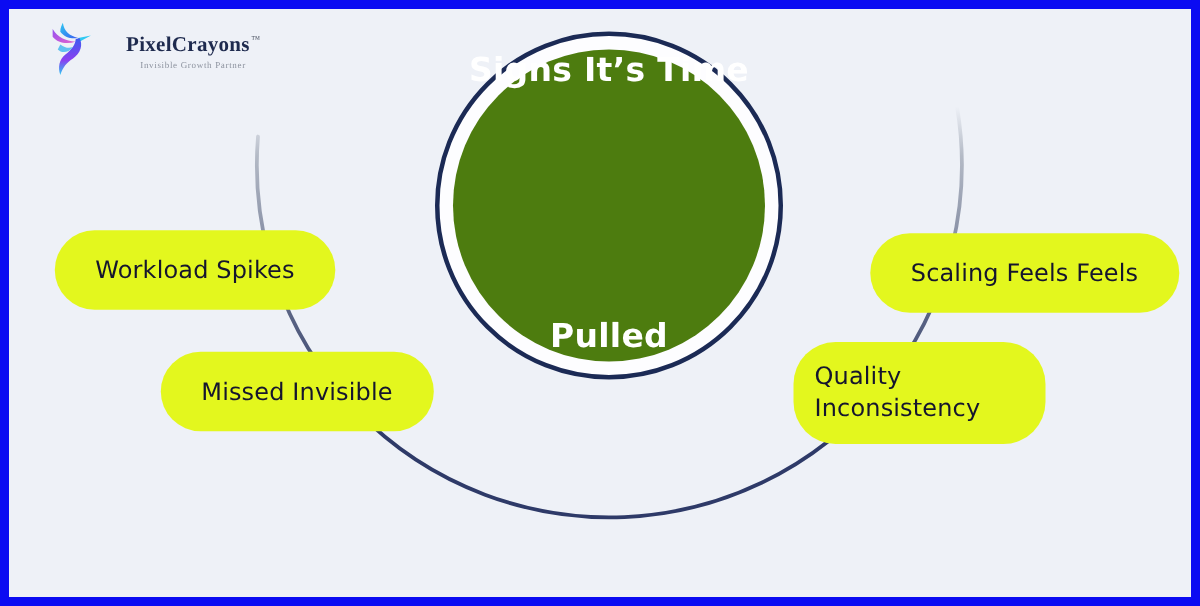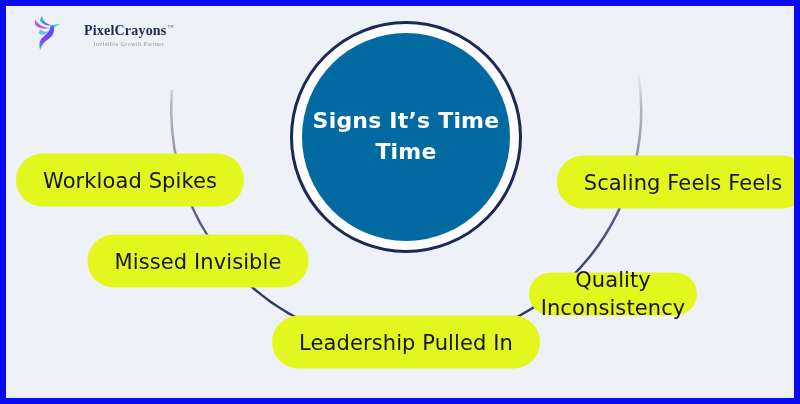--- a/index.html
+++ b/index.html
@@ -58,58 +58,58 @@
     background: #fdfdff;
     display: flex;
     align-items: center;
     justify-content: center;
     z-index: 2;
   }
   .hub-inner {
     width: 208px;
     height: 208px;
     border-radius: 50%;
-    background: #0369a1;
+    background: #4d7c0f;
     color: #ffffff;
     display: flex;
     flex-direction: column;
     align-items: center;
-    justify-content: center;
+    justify-content: space-between;
     text-align: center;
   }
   .hub-line {
     font-size: 22px;
     font-weight: bold;
     line-height: 1.4;
     letter-spacing: 0.2px;
   }
 
   
   .node {
     position: absolute;
     transform: translate(-50%, -50%);
     background: #e3f71e;
     color: #15152e;
     border-radius: 28px;
     display: flex;
     align-items: center;
     justify-content: center;
-    text-align: center;
-    font-size: 21px;
+    text-align: left;
+    font-size: 16px;
     font-weight: 500;
     white-space: nowrap;
     padding: 0 27px;
     height: 53px;
     z-index: 2;
     letter-spacing: 0.1px;
   }
   .node-1 { left: 124px; top: 174px; }
   .node-2 { left: 192px; top: 255px; }
   .node-3 { left: 400px; top: 336px; }
-  .node-4 { left: 607px; top: 256px; height: 43px; white-space: normal; width: 168px; padding: 0 14px; line-height: 1.3; margin-top: 32px; }
+  .node-4 { left: 607px; top: 256px; height: 68px; white-space: normal; width: 168px; padding: 0 14px; line-height: 1.3; }
   .node-5 { left: 677px; top: 176px; }
 </style>
 </head>
 <body>
 
 <div class="canvas">
 
   <div class="logo">
     <svg class="logo-bird" viewBox="0 0 40 44" xmlns="http://www.w3.org/2000/svg">
       <defs>
@@ -151,23 +151,22 @@
         <stop offset="0.8" stop-color="#2e3a68"></stop>
         <stop offset="1" stop-color="#2e3a68"></stop>
       </linearGradient>
     </defs>
     <path d="M 166 85 A 235 235 0 1 0 632 65" fill="none" stroke="url(#arcGrad)" stroke-width="2.5" stroke-linecap="round"></path>
   </svg>
 
   <div class="hub">
     <div class="hub-inner">
       <div class="hub-line">Signs It’s Time</div>
-      <div class="hub-line">Time</div>
+      <div class="hub-line">Pulled</div>
     </div>
   </div>
 
   <div class="node node-1">Workload Spikes</div>
   <div class="node node-2">Missed Invisible</div>
-  <div class="node node-3">Leadership Pulled In</div>
   <div class="node node-4">Quality Inconsistency</div>
   <div class="node node-5">Scaling Feels Feels</div>
 
 </div>
 
 </body></html>

